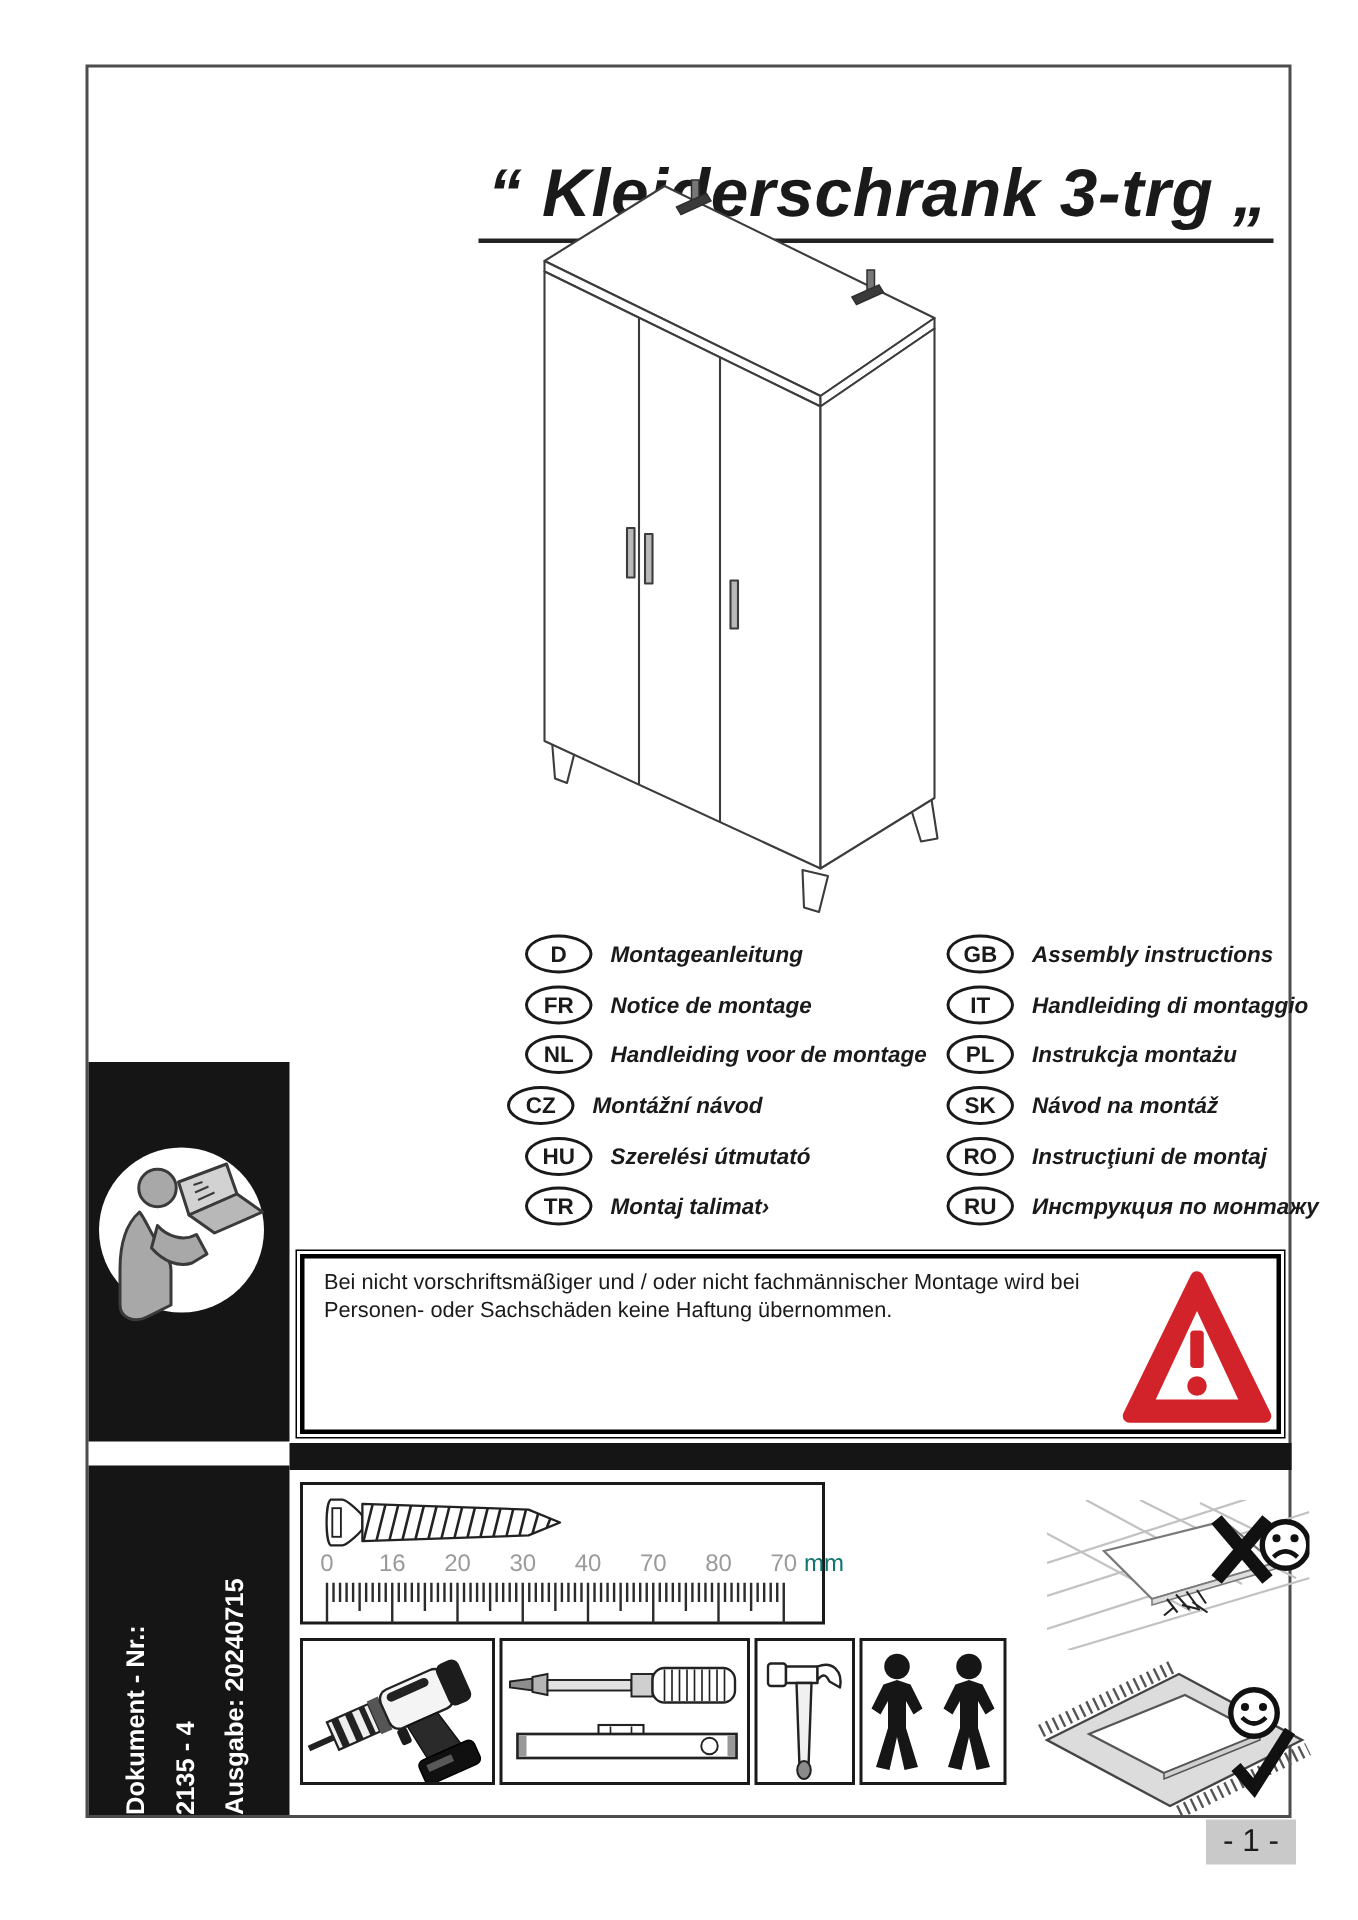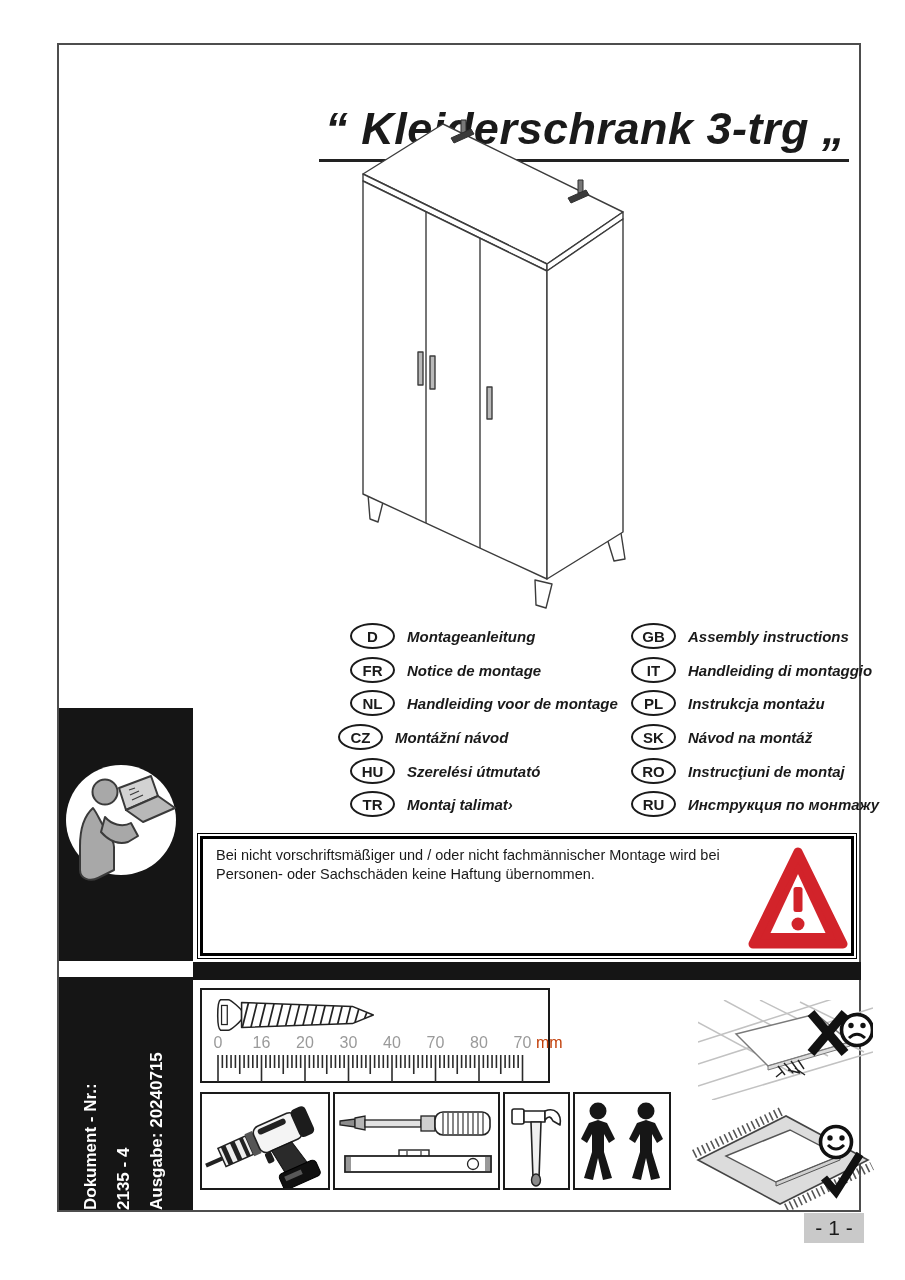--- a/index.html
+++ b/index.html
@@ -38,21 +38,21 @@
   
   .warning-box { left:197px; top:833px; width:660px; height:126px; border:1px solid #000; padding:2px; background:#fff; }
   .warning-inner { border:3px solid #000; width:100%; height:100%; position:relative; padding:7px 0 0 13px; }
   .warning-bold { font-size:17px; font-weight:bold; line-height:22px; white-space:pre-line; width:552px; }
   .warning-small { font-size:14.5px; line-height:19px; white-space:pre-line; margin-top:0; width:552px; }
   .warn-tri { position:absolute; right:3px; top:4px; }
   
   .screw-box { left:200px; top:988px; width:350px; height:95px; border:2px solid #1a1a1a; background:#fff; }
   .ruler-area { position:absolute; left:6px; top:44px; width:338px; height:48px; }
   .ruler-num { position:absolute; top:0; width:36px; height:20px; text-align:center; font-size:16px; color:#9a9a9a; }
-  .ruler-unit { position:absolute; top:0; left:328px; width:42px; font-size:16px; color:#c2410c; }
+  .ruler-unit { position:absolute; top:0; left:328px; width:42px; font-size:16px; color:#0f766e; }
   #ruler-ticks { position:absolute; left:0; top:21px; }
   #ruler-ticks line { stroke:#2b2b2b; stroke-width:1.6; }
   
   .tool-box { top:1092px; height:98px; border:2px solid #1a1a1a; background:#fff; }
   .tb-drill { left:200px; width:130px; }
   .tb-sd { left:333px; width:167px; }
   .tb-hammer { left:503px; width:67px; }
   .tb-people { left:573px; width:98px; }
   
   .page-num {

